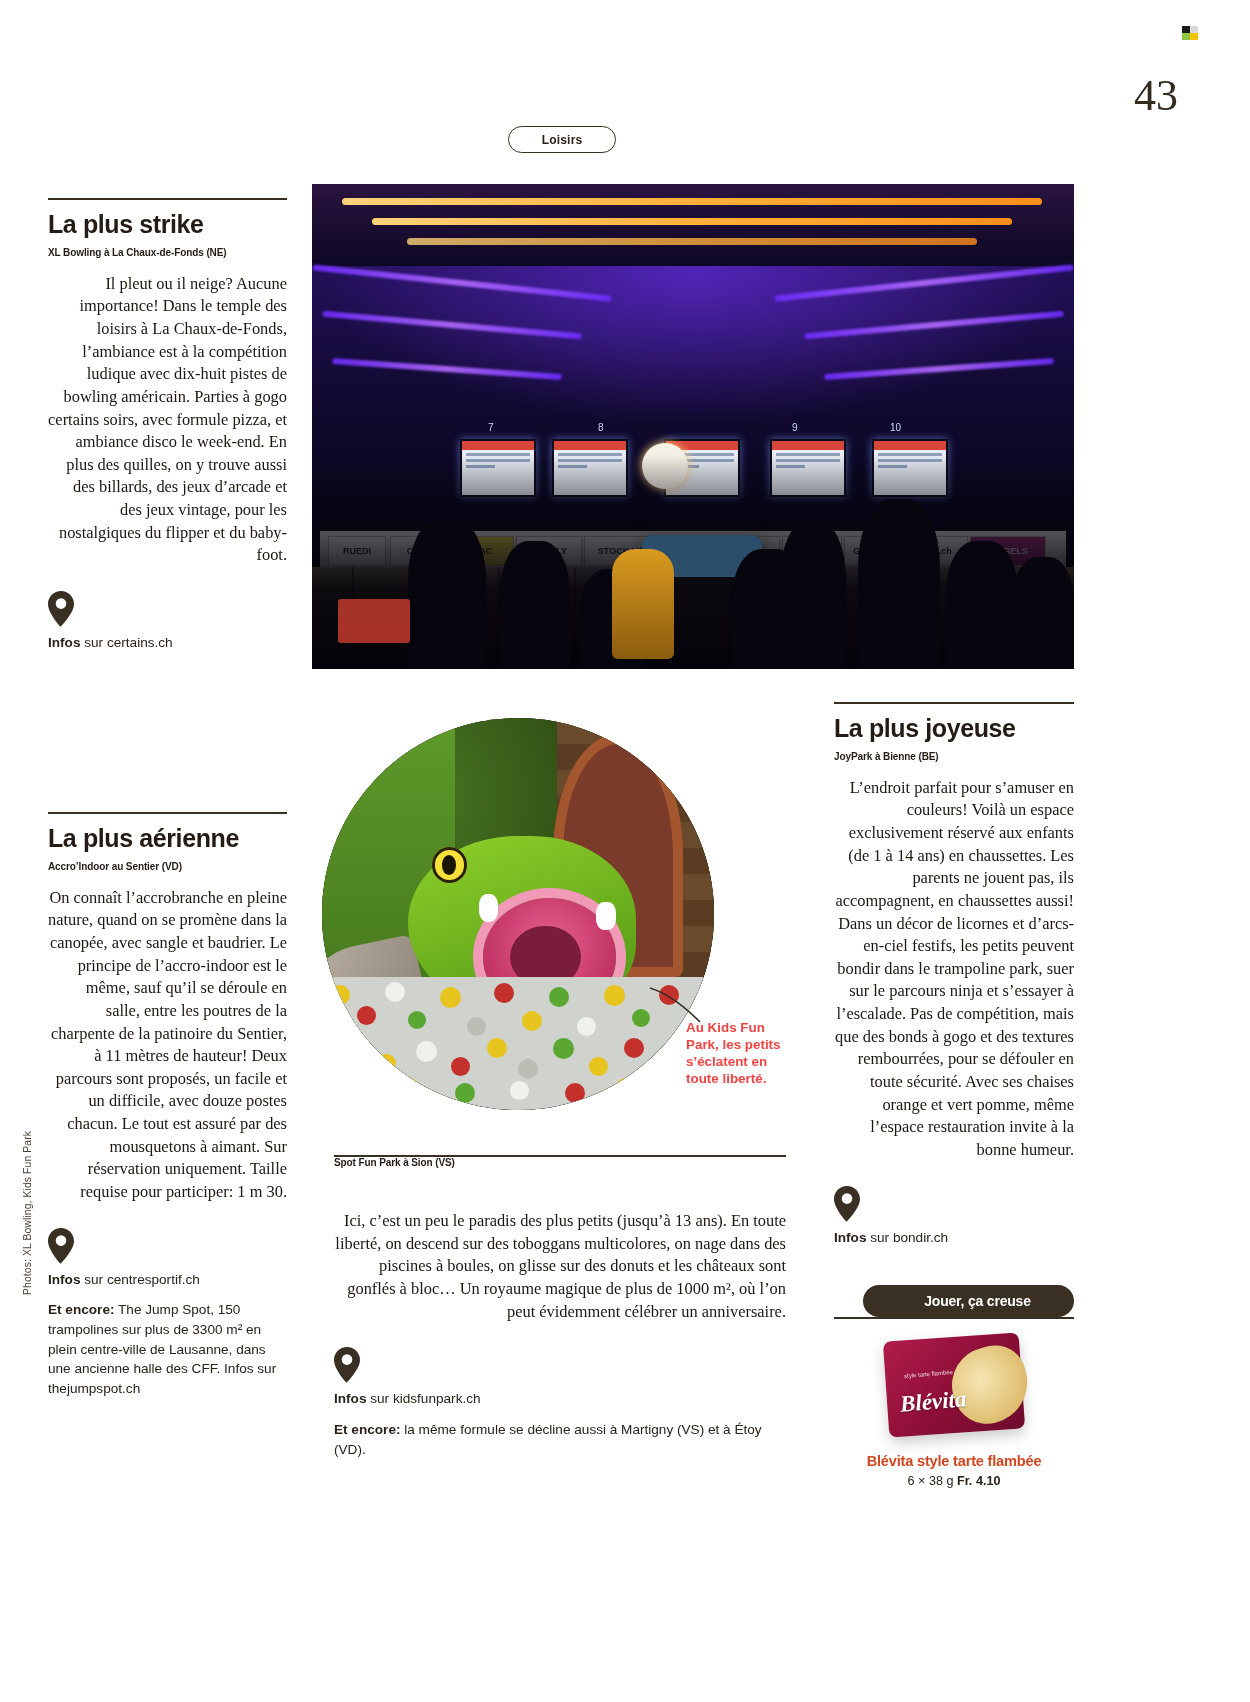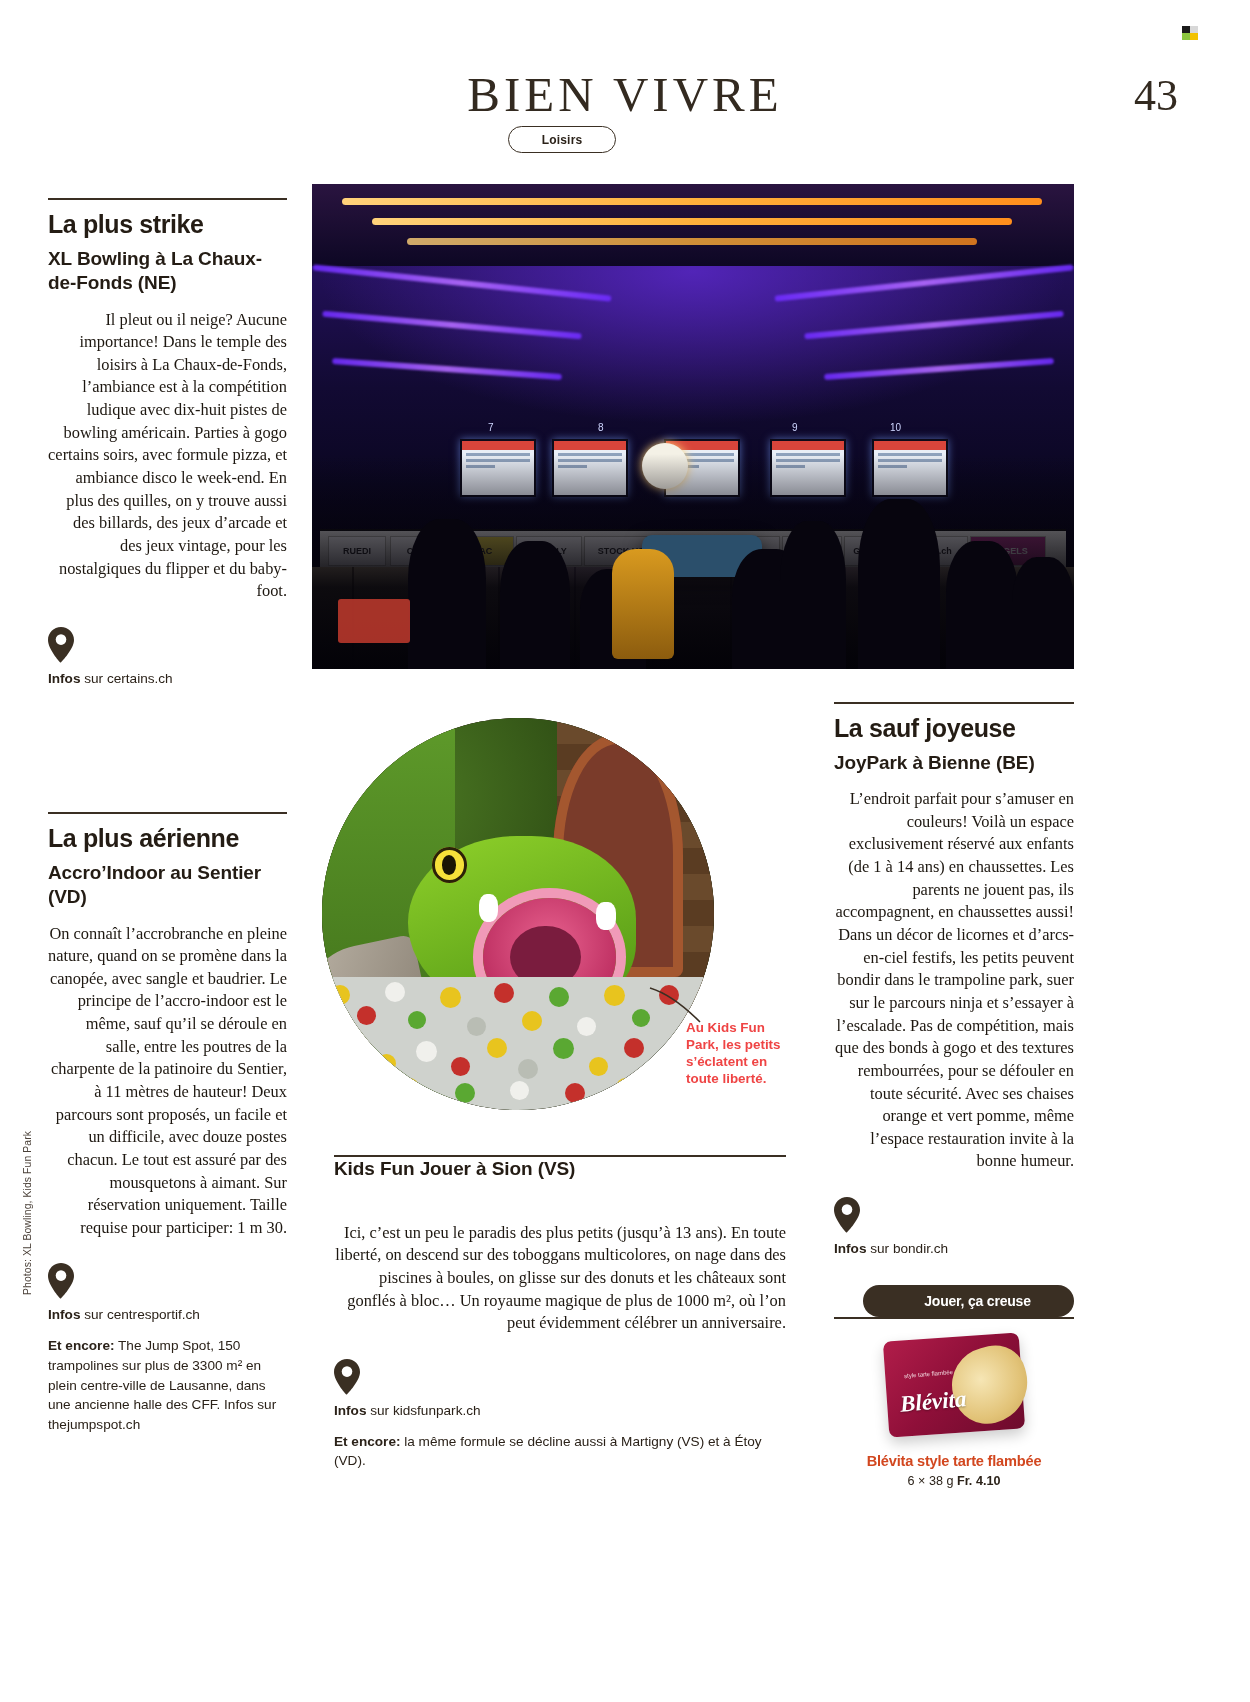--- a/index.html
+++ b/index.html
@@ -42,21 +42,21 @@
   }
   .corner-mark i{display:block;width:8px;height:7px;float:left;}
 
   
   .rule{height:2.4px;background:#3a2f23;}
   .art-title{
     font-size:25px;font-weight:800;letter-spacing:-.4px;
     color:#241c14;margin:11px 0 8px 0;line-height:1.1;
   }
   .art-sub{
-    font-size:19px;font-weight:800;color:#241c14;
+    font-size:10px;font-weight:800;color:#241c14;
     line-height:1.28;margin-bottom:13px;letter-spacing:-.1px;
   }
   .art-body{
     font-family:"Liberation Serif", serif;
     font-size:16.4px;line-height:1.38;color:#1d1710;
     text-align:right;
   }
   .pin{
     display:block;width:26px;height:36px;margin:24px 0 6px 0;
   }
@@ -206,21 +206,20 @@
 
 <div class="page">
 
   <div class="corner-mark">
     <i style="background:#1a1a1a"></i>
       <i style="background:#d8d8d8"></i>
     <i style="background:#8cc63f"></i>
       <i style="background:#f2c200"></i>
   </div>
 
-  <div class="kicker-title">BIEN VIVRE</div>
   <div class="rubric-pill">Loisirs</div>
   <div class="page-num">43</div>
 
   <div id="col1">
     <div class="rule"></div>
     <div class="art-title">La plus strike</div>
     <div class="art-sub">XL Bowling à La Chaux-de-Fonds (NE)</div>
     <div class="art-body">Il pleut ou il neige? Aucune importance! Dans le temple des loisirs à La Chaux-de-Fonds, l’ambiance est à la compétition ludique avec dix-huit pistes de bowling américain. Parties à gogo certains soirs, avec formule pizza, et ambiance disco le week-end. En plus des quilles, on y trouve aussi des billards, des jeux d’arcade et des jeux vintage, pour les nostalgiques du flipper et du baby-foot.</div>
 
     <svg class="pin" viewBox="0 0 26 36">
@@ -395,38 +394,38 @@
     </div>
   </div>
 
   <svg id="caption-leader" viewBox="0 0 54 40">
     <path d="M2 2 C 22 8, 38 22, 52 36" stroke="#3a2f23" stroke-width="1.6" fill="none"></path>
   </svg>
   <div id="caption-kids">Au Kids Fun Park, les petits s’éclatent en toute liberté.</div>
 
   <div id="col-fun">
     <div class="rule"></div>
-    <div class="art-sub">Kids Fun Jouer à Sion (VS)</div>
+    <div class="art-sub">Spot Fun Park à Sion (VS)</div>
     <div class="art-body">Ici, c’est un peu le paradis des plus petits (jusqu’à 13 ans). En toute liberté, on descend sur des toboggans multicolores, on nage dans des piscines à boules, on glisse sur des donuts et les châteaux sont gonflés à bloc… Un royaume magique de plus de 1000 m², où l’on peut évidemment célébrer un anniversaire.</div>
 
     <svg class="pin" viewBox="0 0 26 36">
       <path d="M13 0C5.8 0 0 5.8 0 13c0 9.1 11.4 21.6 12 22.3.3.3.8.3 1.1 0C13.6 34.6 26 22.1 26 13 26 5.8 20.2 0 13 0z" fill="#3a2f23"></path>
       <circle cx="13" cy="12.6" r="5.3" fill="#ffffff"></circle>
     </svg>
     <div class="infos">
       <b>Infos</b><span> sur kidsfunpark.ch</span>
     </div>
     <div class="encore">
       <b>Et encore:</b><span> la même formule se décline aussi à Martigny (VS) et à Étoy (VD).</span>
     </div>
   </div>
 
   <div id="col3">
     <div class="rule"></div>
-    <div class="art-title">La sauf joyeuse</div>
+    <div class="art-title">La plus joyeuse</div>
     <div class="art-sub">JoyPark à Bienne (BE)</div>
     <div class="art-body">L’endroit parfait pour s’amuser en couleurs! Voilà un espace exclusivement réservé aux enfants (de 1 à 14 ans) en chaussettes. Les parents ne jouent pas, ils accompagnent, en chaussettes aussi! Dans un décor de licornes et d’arcs-en-ciel festifs, les petits peuvent bondir dans le trampoline park, suer sur le parcours ninja et s’essayer à l’escalade. Pas de compétition, mais que des bonds à gogo et des textures rembourrées, pour se défouler en toute sécurité. Avec ses chaises orange et vert pomme, même l’espace restauration invite à la bonne humeur.</div>
 
     <svg class="pin" viewBox="0 0 26 36">
       <path d="M13 0C5.8 0 0 5.8 0 13c0 9.1 11.4 21.6 12 22.3.3.3.8.3 1.1 0C13.6 34.6 26 22.1 26 13 26 5.8 20.2 0 13 0z" fill="#3a2f23"></path>
       <circle cx="13" cy="12.6" r="5.3" fill="#ffffff"></circle>
     </svg>
     <div class="infos">
       <b>Infos</b><span> sur bondir.ch</span>
     </div>

